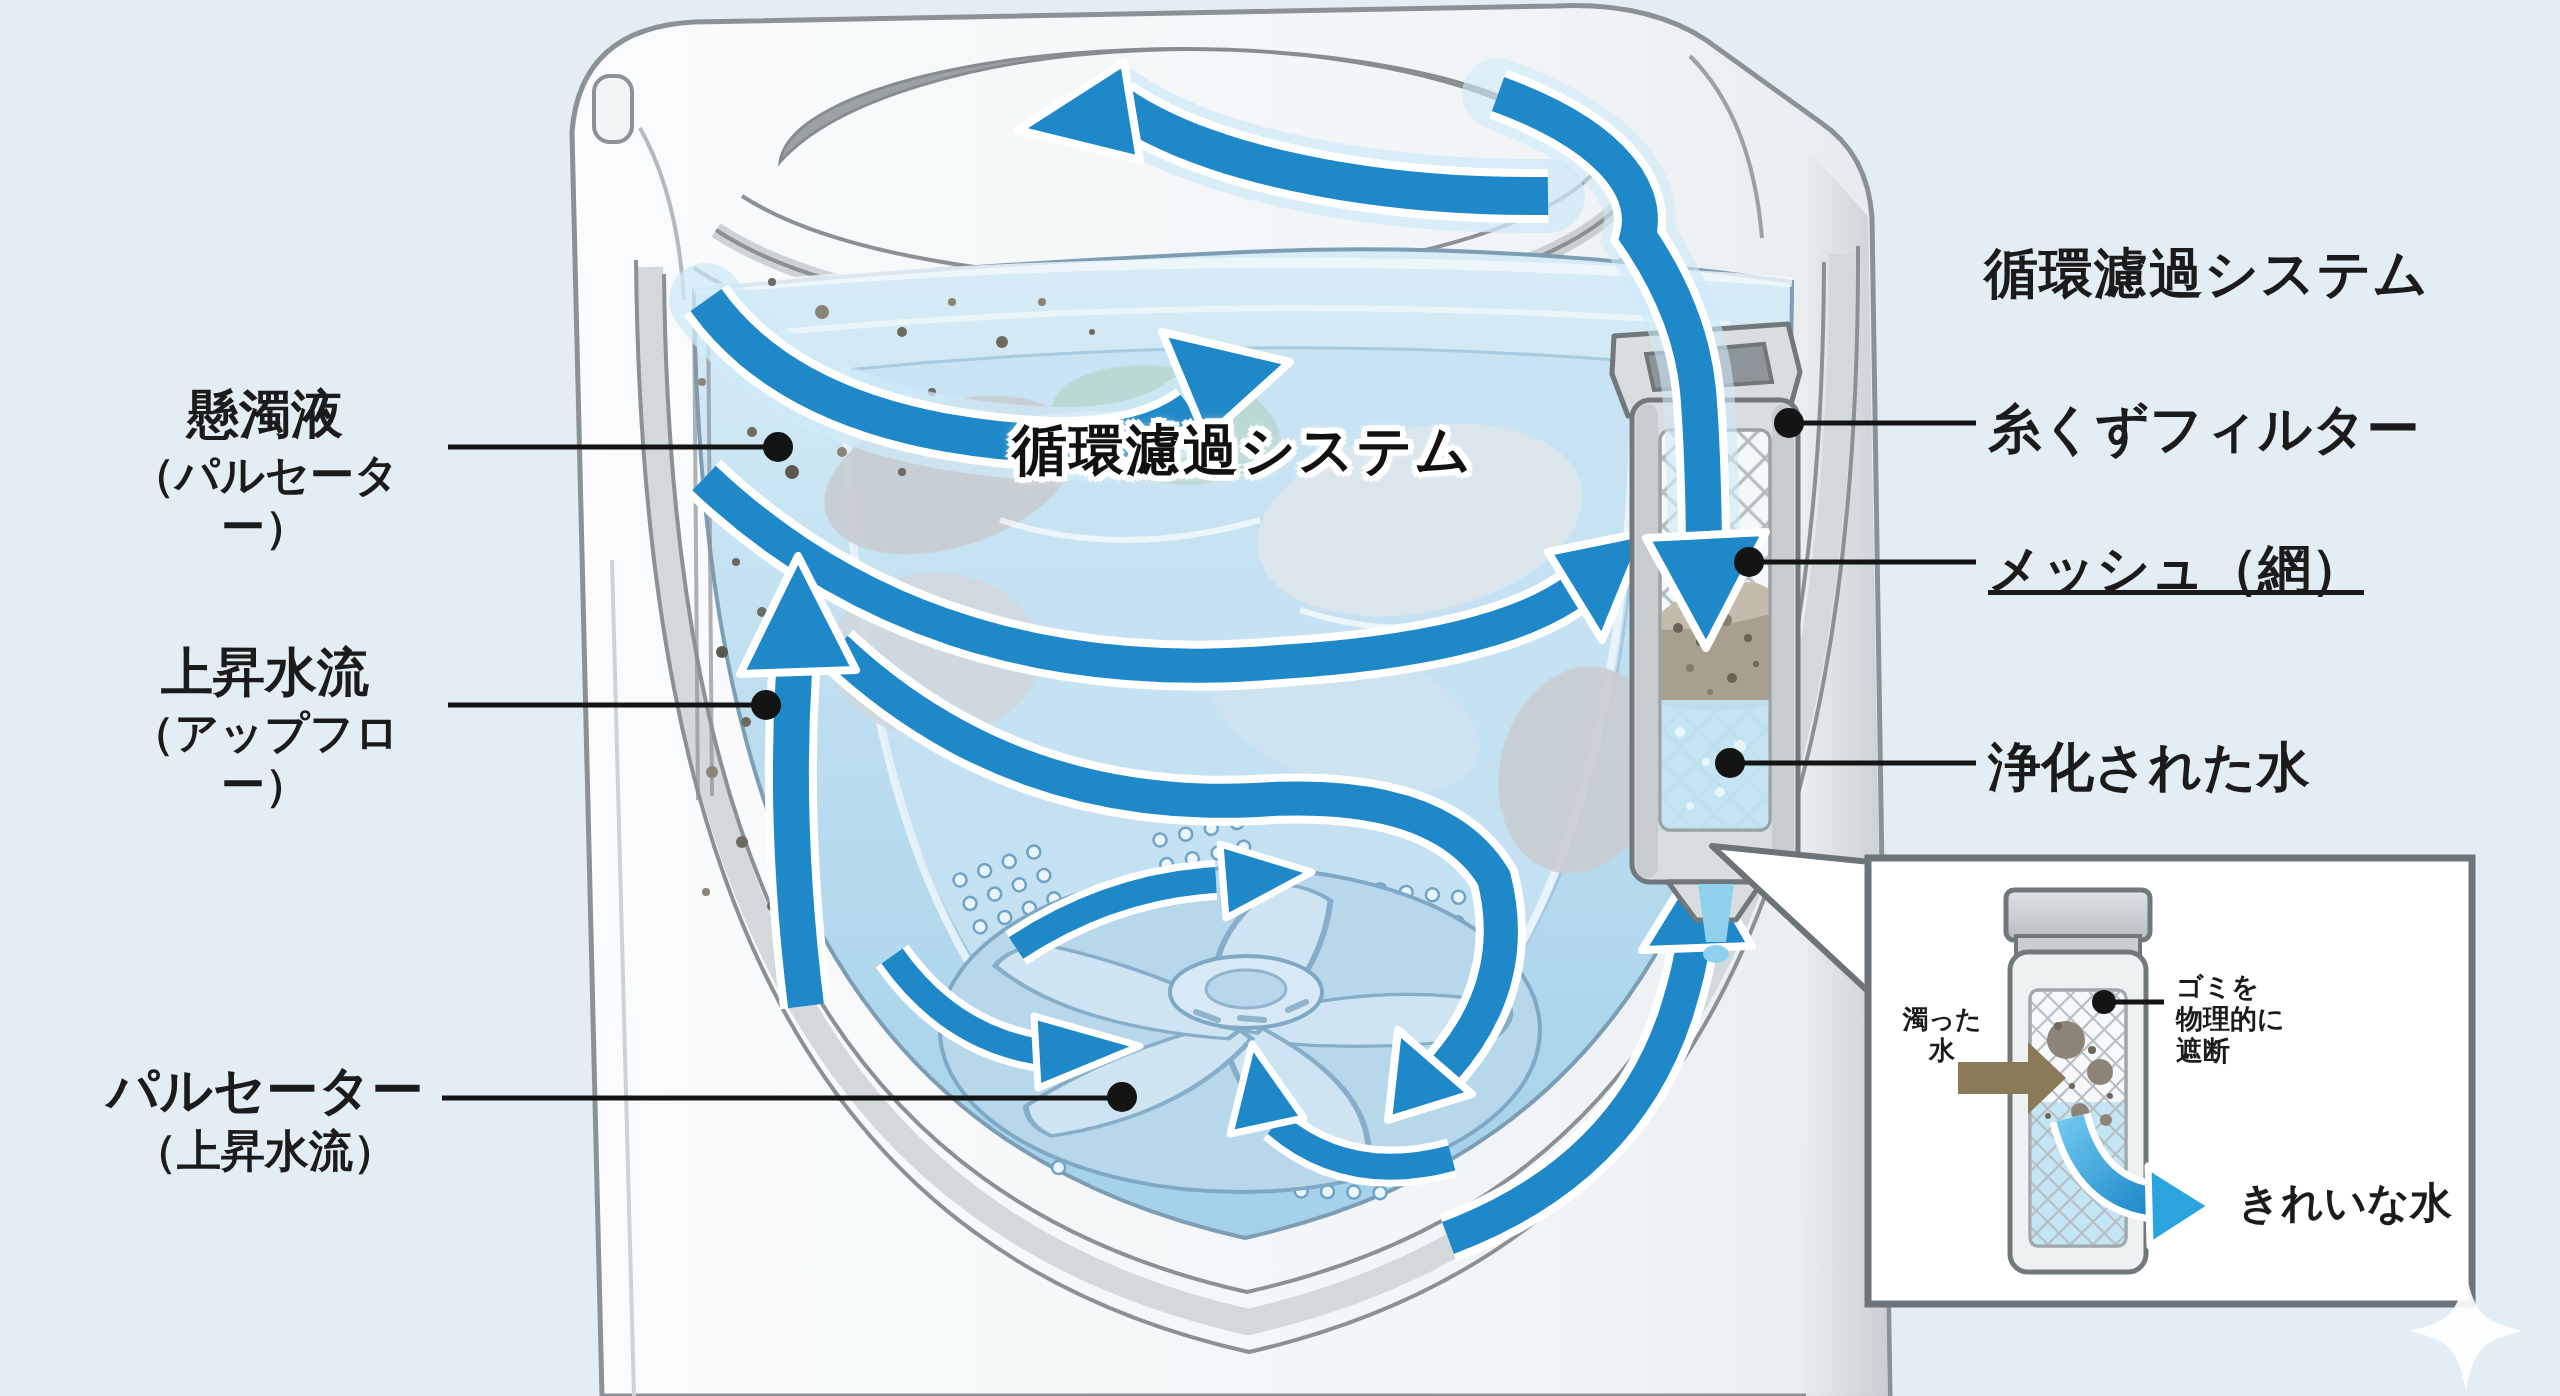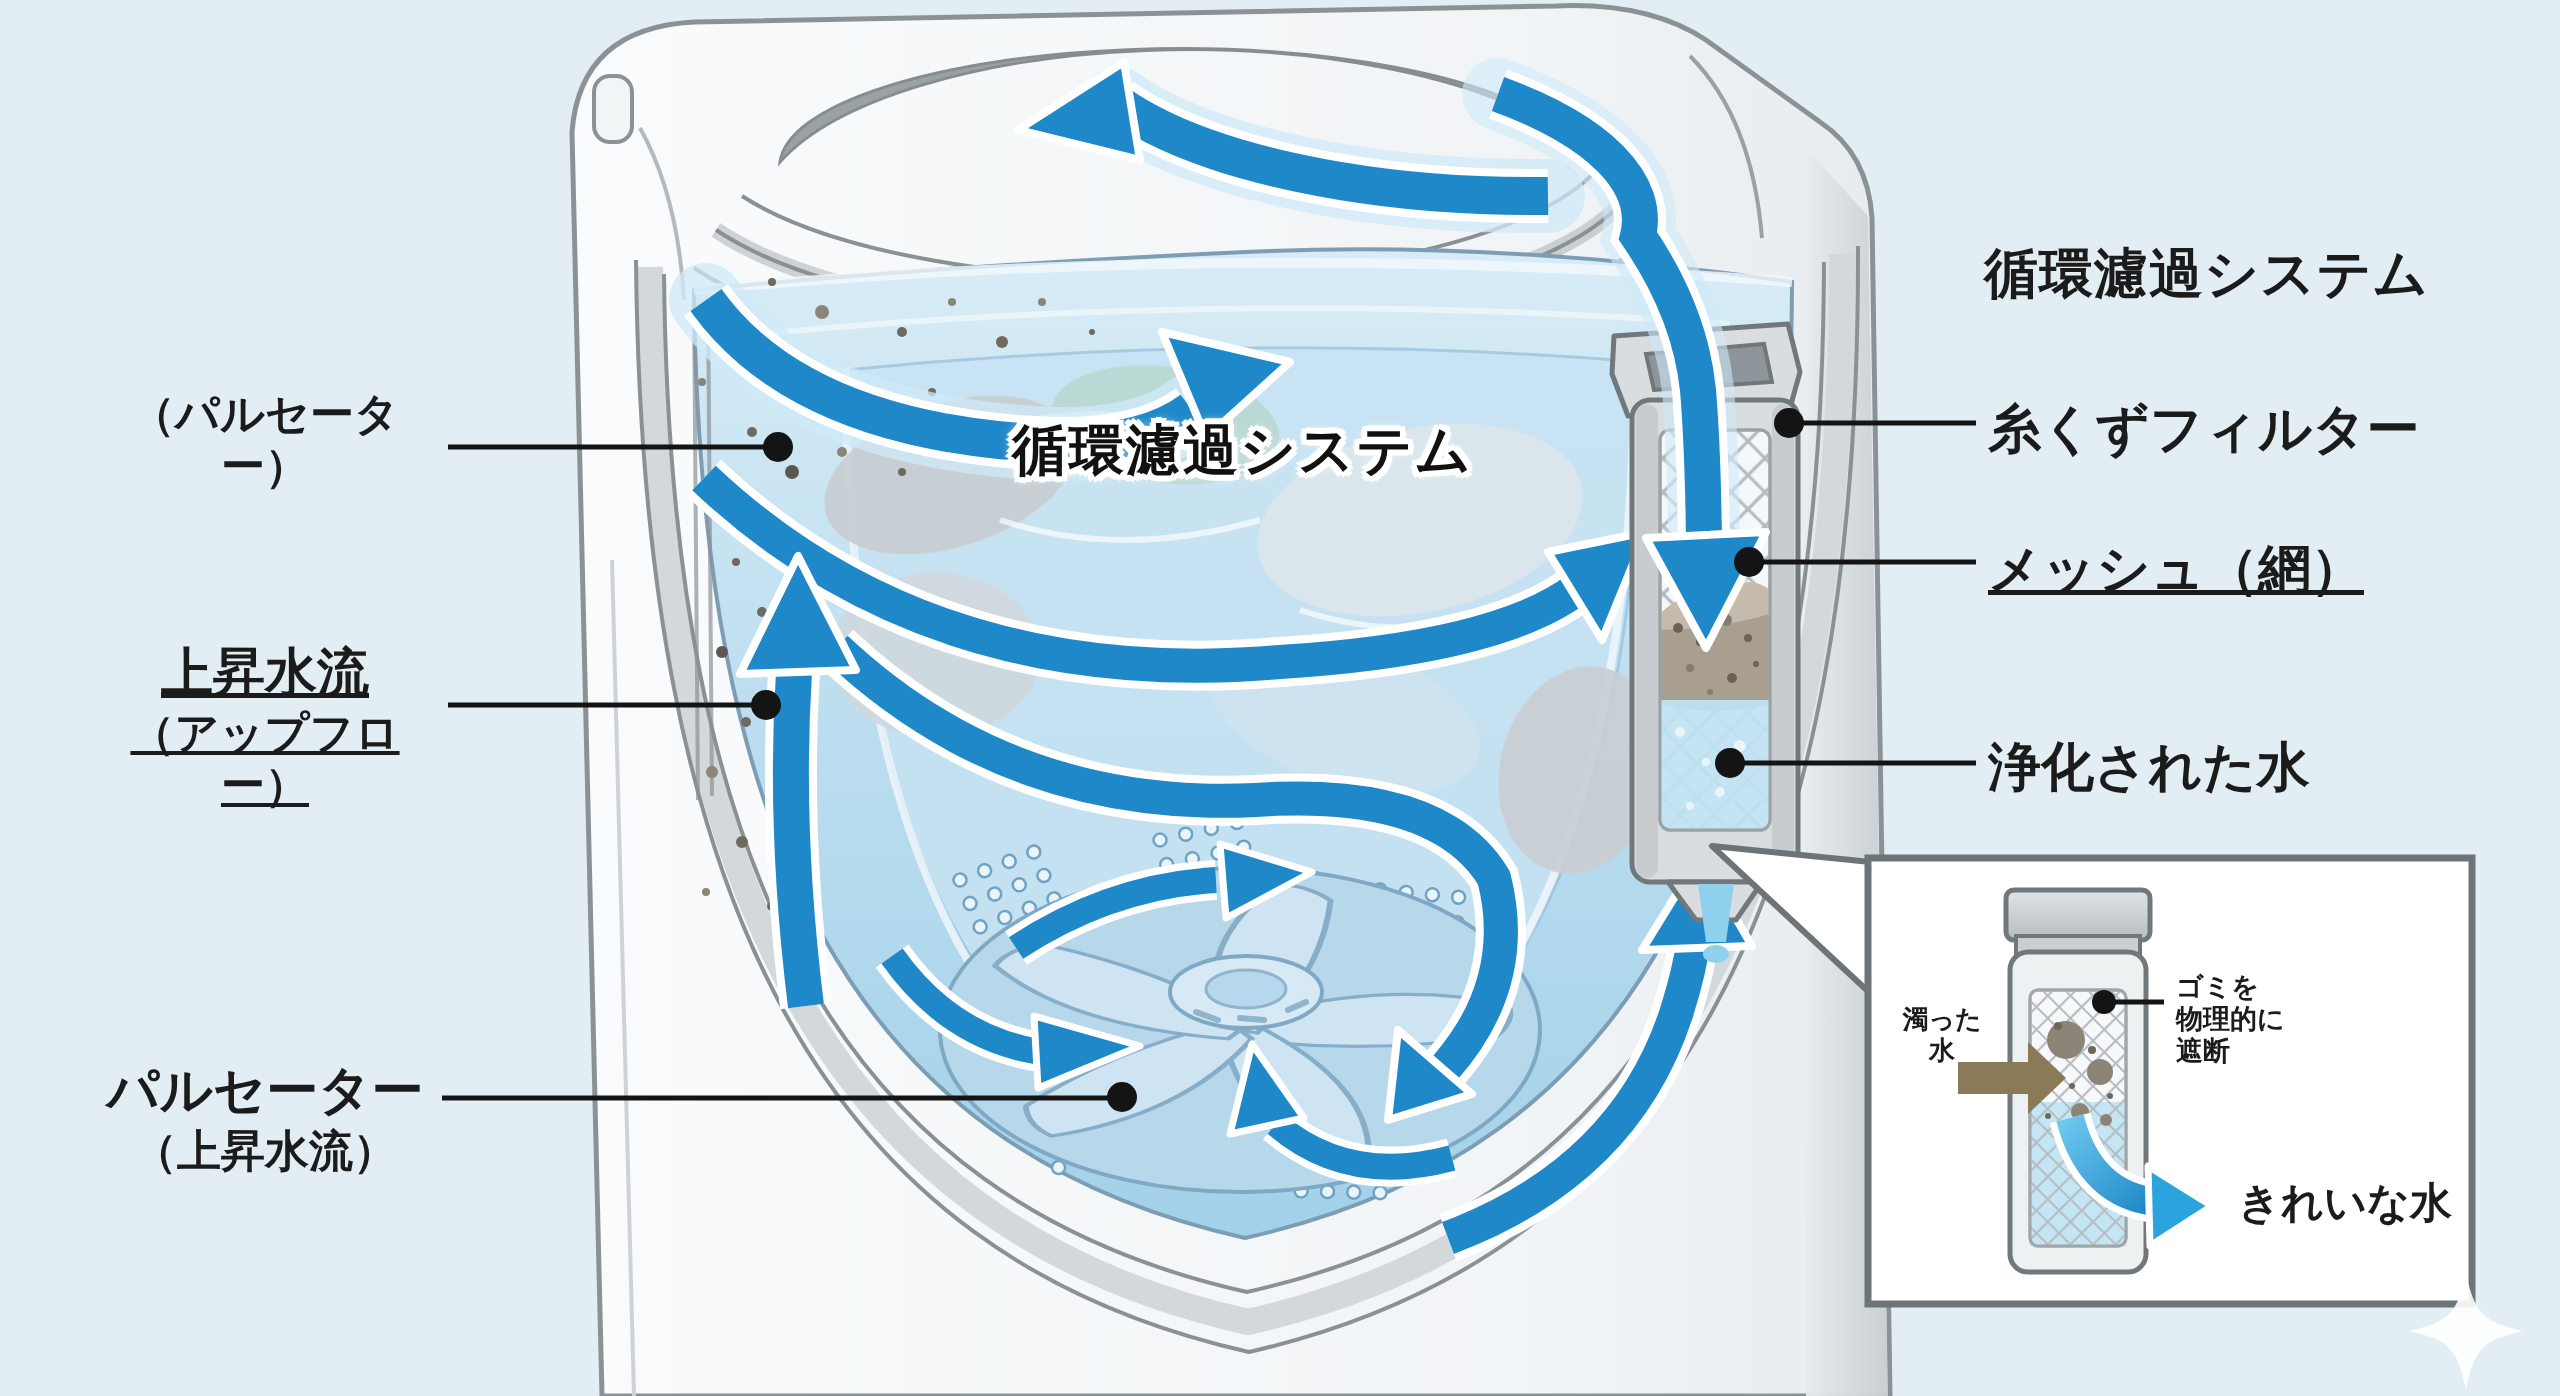--- a/index.html
+++ b/index.html
@@ -348,24 +348,25 @@
     <g>
       <line x1="1730" y1="763" x2="1976" y2="763"></line>
           <circle cx="1730" cy="763" r="15" fill="#141414" stroke="none"></circle>
     </g>
   </g>
 
   <path d="M 2466,1272 C 2474,1313 2483,1322 2523,1331 C 2483,1340 2474,1349 2466,1390 C 2458,1349 2449,1340 2409,1331 C 2449,1322 2458,1313 2466,1272 Z" fill="#ffffff" opacity="0.9"></path>
 </svg>
 
 <div class="lbl side-label" style="left:90px; top:384px; width:350px;">
+  <div class="main">懸濁液</div>
   <div class="sub">（パルセーター）</div>
 </div>
 
-<div class="lbl side-label" style="left:90px; top:642px; width:350px;text-decoration:underline;">
+<div class="lbl side-label" style="left:90px; top:642px; width:350px;">
   <div class="main">上昇水流</div>
   <div class="sub">（アップフロー）</div>
 </div>
 
 <div class="lbl side-label" style="left:85px; top:1060px; width:360px;">
   <div class="main">パルセーター</div>
   <div class="sub">（上昇水流）</div>
 </div>
 
 <div class="lbl center-overlay" style="left:1012px; top:418px;">循環濾過システム</div>

